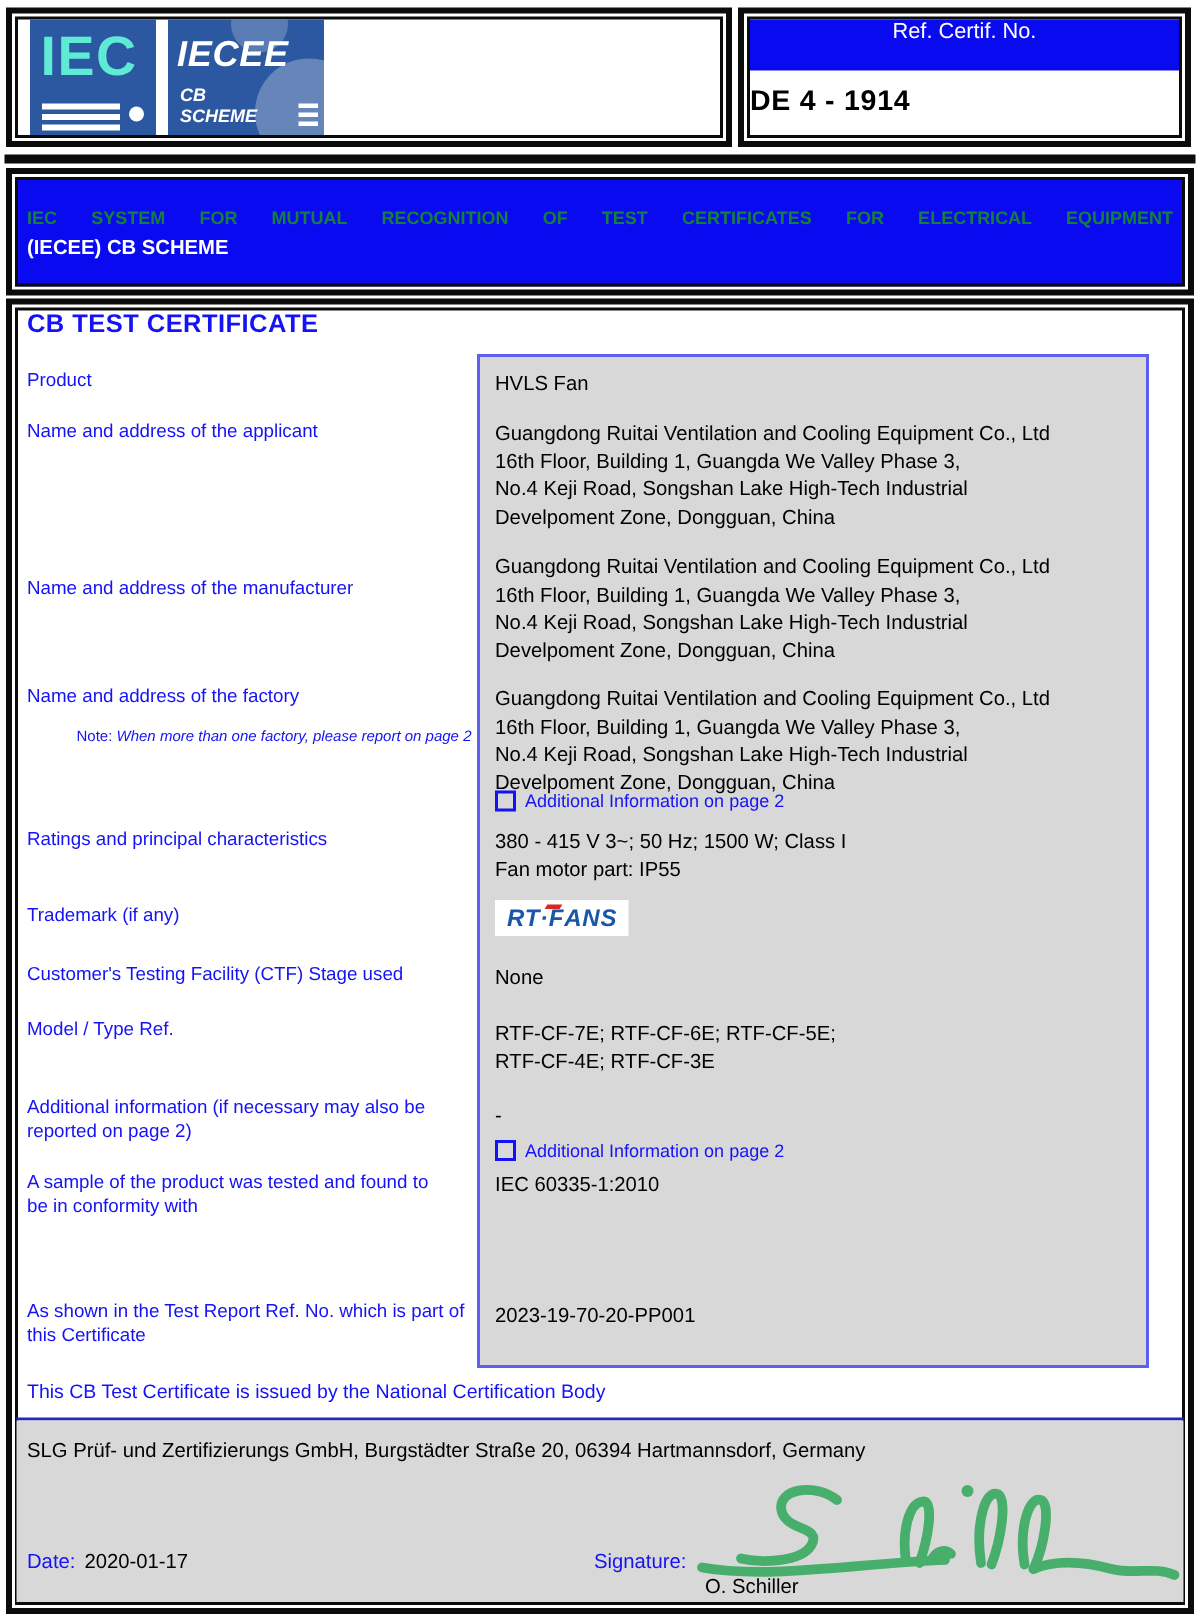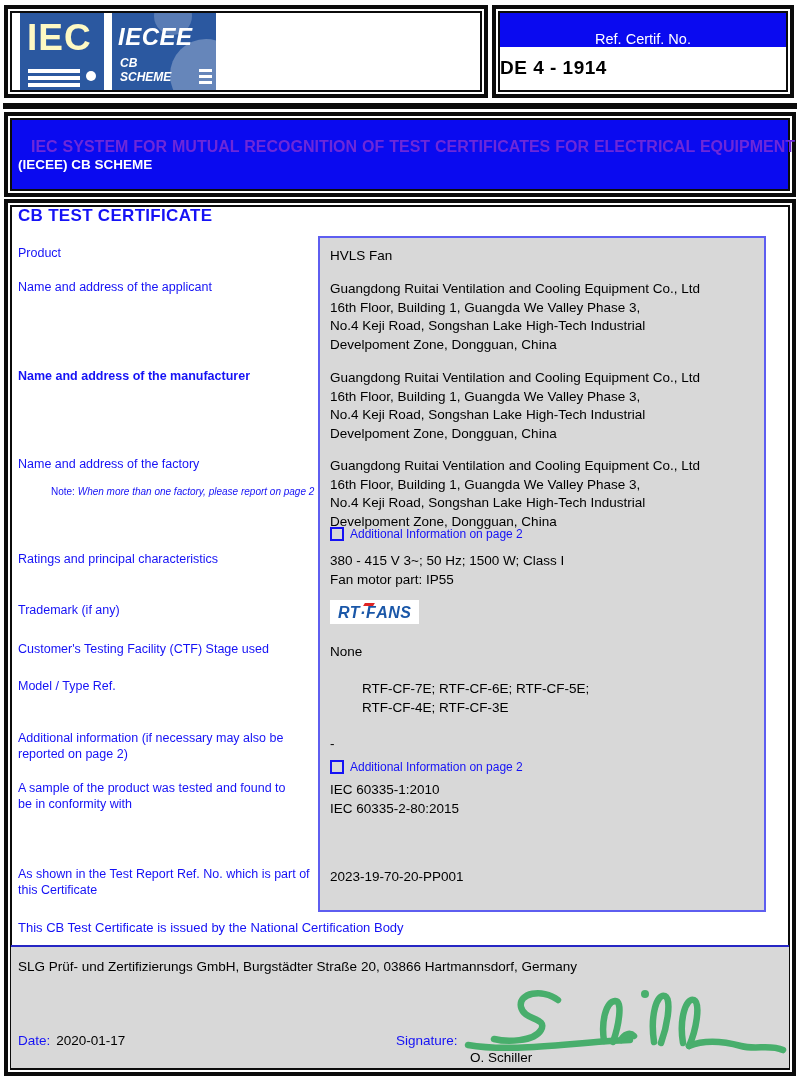--- a/index.html
+++ b/index.html
@@ -12,32 +12,32 @@
   .frame-in{width:100%;height:100%;box-sizing:border-box;border:2px solid #0b0b0b;background:var(--fill,#fff);position:relative;overflow:hidden;}
   .abs{position:absolute;}
   .label{position:absolute;color:var(--labelblue);font-size:12.5px;line-height:15.5px;}
   .value{position:absolute;color:#000;font-size:13.5px;line-height:18.5px;}
   .note{position:absolute;color:var(--labelblue);font-size:10px;padding-left:33px;}
   .note i{font-style:italic;}
   .chk-row{position:absolute;display:flex;align-items:center;gap:6px;color:var(--labelblue);font-size:12px;}
   .chk{width:10px;height:10px;border:2px solid var(--labelblue);background:transparent;flex:0 0 auto;}
   
   .logo-box{position:absolute;background:var(--logoblue);overflow:hidden;}
-  .iec-text{position:absolute;left:7px;top:6px;color:#fef9c3;font-size:37px;font-weight:bold;letter-spacing:1px;line-height:1;}
+  .iec-text{position:absolute;left:7px;top:6px;color:#5eead4;font-size:37px;font-weight:bold;letter-spacing:1px;line-height:1;}
   .iec-bar{position:absolute;background:#fff;height:4px;}
   .iec-dot{position:absolute;background:#fff;border-radius:50%;width:10px;height:10px;}
   .iecee-text{position:absolute;left:6px;top:12px;color:#fff;font-size:24px;font-weight:bold;font-style:italic;line-height:1;letter-spacing:0.5px;}
   .iecee-sub{position:absolute;color:#fff;font-weight:bold;font-style:italic;font-size:12px;line-height:1;}
   .bulb1{position:absolute;border-radius:50%;background:rgba(255,255,255,0.28);}
   .bulb2{position:absolute;border-radius:50%;background:rgba(255,255,255,0.22);}
   
-  .ref-band{position:absolute;background:var(--bannerblue);display:flex;align-items:flex-end;justify-content:center;color:#fff;font-size:14.5px;}
+  .ref-band{position:absolute;background:var(--bannerblue);display:flex;align-items:flex-start;justify-content:center;color:#fff;font-size:14.5px;}
   .ref-no{position:absolute;color:#000;font-weight:bold;font-size:19px;text-align:left;letter-spacing:0.5px;}
   
-  .banner-l1{position:absolute;color:#6d28d9;font-weight:bold;font-size:16px;text-align:justify;text-align-last:justify;margin-left:13px;}
+  .banner-l1{position:absolute;color:#15803d;font-weight:bold;font-size:12px;text-align:justify;text-align-last:justify;}
   .banner-l2{position:absolute;color:#fff;font-weight:bold;font-size:13.5px;}
   .title{position:absolute;color:var(--labelblue);font-weight:bold;font-size:17px;letter-spacing:0.3px;}
   
   .tm-box{position:absolute;background:#fff;padding:3px 8px 2px 8px;font-size:16px;font-weight:bold;font-style:italic;color:var(--tmblue);letter-spacing:0.5px;line-height:1.2;}
   .tm-f{position:relative;display:inline-block;}
   .tm-f::after{content:"";position:absolute;left:-2px;top:0;width:10px;height:3px;background:var(--tmred);transform:skewX(-30deg);}
   .blue-text{color:var(--labelblue);}
   .sig-name{position:absolute;color:#000;font-size:13.5px;}
   .daterow{position:absolute;font-size:13.5px;display:flex;gap:6px;}
 </style>
@@ -86,21 +86,21 @@
 </div>
 
 <div class="abs" style="left:318px;top:236px;width:448px;height:676px;background:var(--panelgray);border:2px solid var(--panelborder);box-sizing:border-box;"></div>
 <div class="abs" style="left:11px;top:945px;width:778px;height:2px;background:#2626c4;"></div>
 <div class="abs" style="left:11px;top:947px;width:778px;height:121px;background:var(--panelgray);"></div>
 
 <div class="title" style="left:18px;top:206px;">CB TEST CERTIFICATE</div>
 
 <div class="label" style="left:18px;top:246px;width:290px;">Product</div>
 <div class="label" style="left:18px;top:280px;width:290px;">Name and address of the applicant</div>
-<div class="label" style="left:18px;top:369px;width:290px;font-weight:bold;">Name and address of the manufacturer</div>
+<div class="label" style="left:18px;top:385px;width:290px;">Name and address of the manufacturer</div>
 <div class="label" style="left:18px;top:457px;width:290px;">Name and address of the factory</div>
 <div class="note" style="left:18px;top:486px;width:300px;">
   <span>Note:</span>
   <i>When more than one factory, please report on page 2</i>
 </div>
 <div class="label" style="left:18px;top:552px;width:290px;">Ratings and principal characteristics</div>
 <div class="label" style="left:18px;top:603px;width:290px;">Trademark (if any)</div>
 <div class="label" style="left:18px;top:642px;width:295px;">Customer's Testing Facility (CTF) Stage used</div>
 <div class="label" style="left:18px;top:679px;width:290px;">Model / Type Ref.</div>
 <div class="label" style="left:18px;top:731px;width:282px;">Additional information (if necessary may also be reported on page 2)</div>
@@ -138,40 +138,39 @@
   <div>380 - 415 V 3~; 50 Hz; 1500 W; Class I</div>
   <div>Fan motor part: IP55</div>
 </div>
 
 <div class="tm-box" style="left:330px;top:600px;">
   <span>RT·</span><span class="tm-f">F</span><span>ANS</span>
 </div>
 
 <div class="value" style="left:330px;top:643px;">None</div>
 
-<div class="value" style="left:330px;top:680px;width:428px;margin-left:32px;">
+<div class="value" style="left:330px;top:680px;width:428px;">
   <div>RTF-CF-7E; RTF-CF-6E; RTF-CF-5E;</div>
   <div>RTF-CF-4E; RTF-CF-3E</div>
 </div>
 
 <div class="value" style="left:330px;top:735px;">-</div>
 <div class="chk-row" style="left:330px;top:760px;">
   <span class="chk"></span>
   <span>Additional Information on page 2</span>
 </div>
 
 <div class="value" style="left:330px;top:781px;width:428px;">
   <div>IEC 60335-1:2010</div>
-  <div>IEC 60335-2-80:2015</div>
 </div>
 
 <div class="value" style="left:330px;top:868px;">2023-19-70-20-PP001</div>
 
 <div class="label" style="left:18px;top:920px;width:600px;font-size:13px;">This CB Test Certificate is issued by the National Certification Body</div>
-<div class="value" style="left:18px;top:958px;width:760px;">SLG Prüf- und Zertifizierungs GmbH, Burgstädter Straße 20, 03866 Hartmannsdorf, Germany</div>
+<div class="value" style="left:18px;top:958px;width:760px;">SLG Prüf- und Zertifizierungs GmbH, Burgstädter Straße 20, 06394 Hartmannsdorf, Germany</div>
 
 <div class="daterow" style="left:18px;top:1033px;justify-content:space-between;">
   <span class="blue-text">Date:</span>
   <span style="color:#000;">2020-01-17</span>
 </div>
 <div class="daterow" style="left:396px;top:1033px;">
   <span class="blue-text">Signature:</span>
 </div>
 
 <svg class="abs" style="left:458px;top:985px;" width="335" height="78" viewBox="0 0 335 78">

